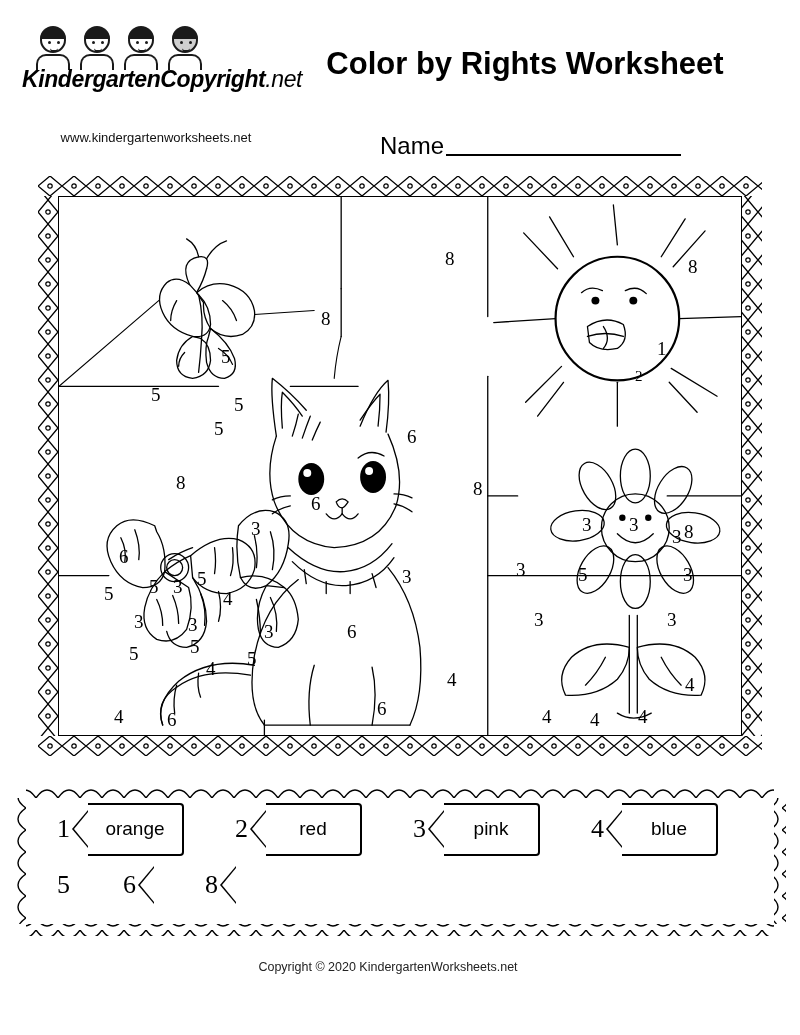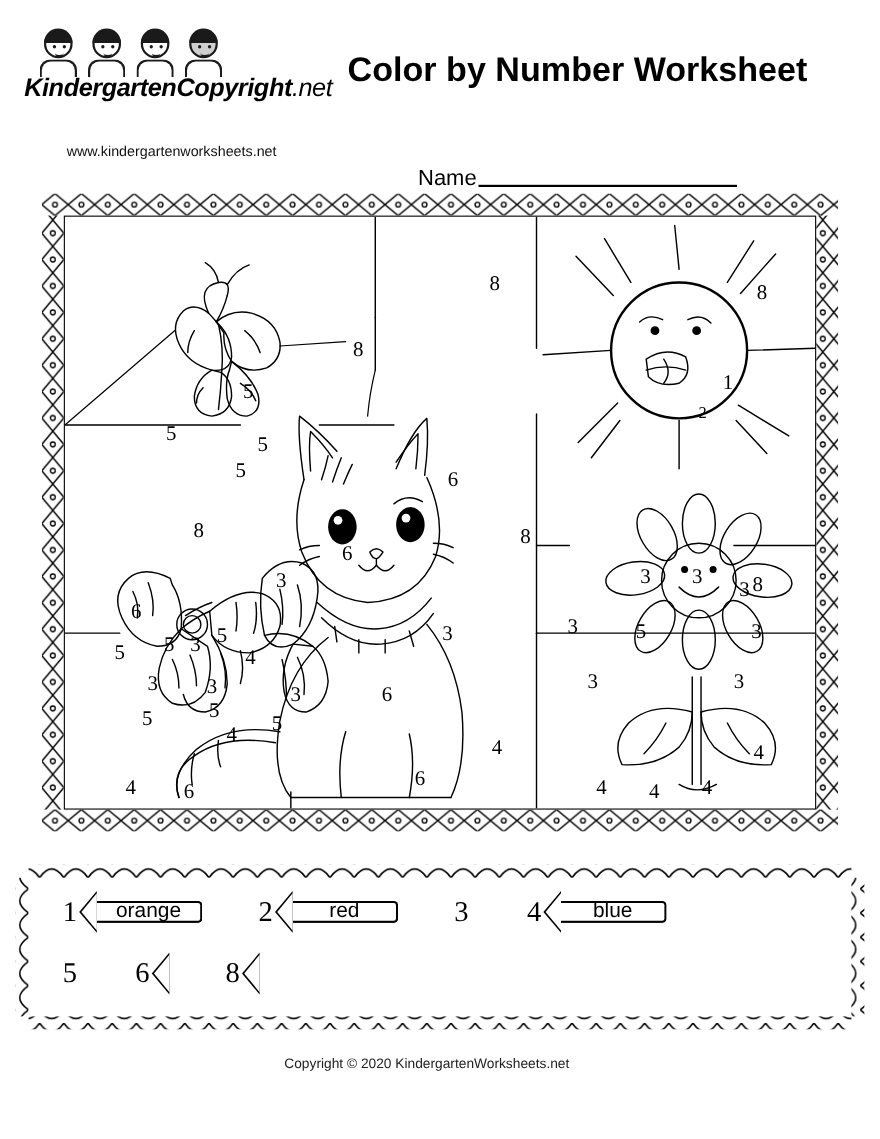--- a/index.html
+++ b/index.html
@@ -118,23 +118,22 @@
     top: 46px;
     width: 470px;
     text-align: center;
     font-size: 31px;
     font-weight: bold;
   }
   .name-line {
     position: absolute;
     left: 380px;
     top: 132px;
-    font-size: 20px;
+    font-size: 24px;
     letter-spacing: 0px;
-    margin-top: 19px;
   }
   .name-line .rule {
     display: inline-block;
     width: 235px;
     border-bottom: 2px solid #000;
     height: 1px;
     vertical-align: -2px;
     margin-left: 2px;
   }
 
@@ -229,21 +228,21 @@
     left: 2px;
     top: -17px;
     border-top: 17px solid transparent;
     border-bottom: 17px solid transparent;
     border-right: 14px solid #fff;
   }
   .crayon .body {
     border: 2px solid #000;
     border-left: none;
     border-radius: 0 4px 4px 0;
-    height: 20px;
+    height: 53px;
     box-sizing: border-box;
     display: flex;
     align-items: center;
     justify-content: center;
     padding: 0 10px;
     background: #fff;
   }
   .crayon .label {
     font-family: "Liberation Sans", sans-serif;
     font-size: 19px;
@@ -304,21 +303,21 @@
           </div>
         <div class="body"></div>
       </div>
     </div>
     <div class="logo-title">
       <span>Kindergarten</span><span>Copyright</span><span class="light">.net</span>
     </div>
     <div class="logo-url">www.kindergartenworksheets.net</div>
   </div>
 
-  <div class="page-title">Color by Number Worksheet</div>
+  <div class="page-title">Color by Rights Worksheet</div>
 
   <div class="name-line">
     <span>Name</span><span class="rule"></span>
   </div>
 </div>
 
 <div class="picture-panel">
 
   <svg class="zigzag-border" viewBox="0 0 724 580" preserveAspectRatio="none">
     <defs>
@@ -583,20 +582,26 @@
         <span class="legend-num">2</span>
         <span class="crayon">
           <span class="tip"></span>
           <span class="body" style="width:96px;">
               <span class="label">red</span>
             </span>
         </span>
       </div>
       <div class="legend-item" style="margin-left:38px;">
         <span class="legend-num">3</span>
+        <span class="crayon">
+          <span class="tip"></span>
+          <span class="body" style="width:96px;">
+              <span class="label">pink</span>
+            </span>
+        </span>
       </div>
       <div class="legend-item" style="margin-left:38px;">
         <span class="legend-num">4</span>
         <span class="crayon">
           <span class="tip"></span>
           <span class="body" style="width:96px;">
               <span class="label">blue</span>
             </span>
         </span>
       </div>

